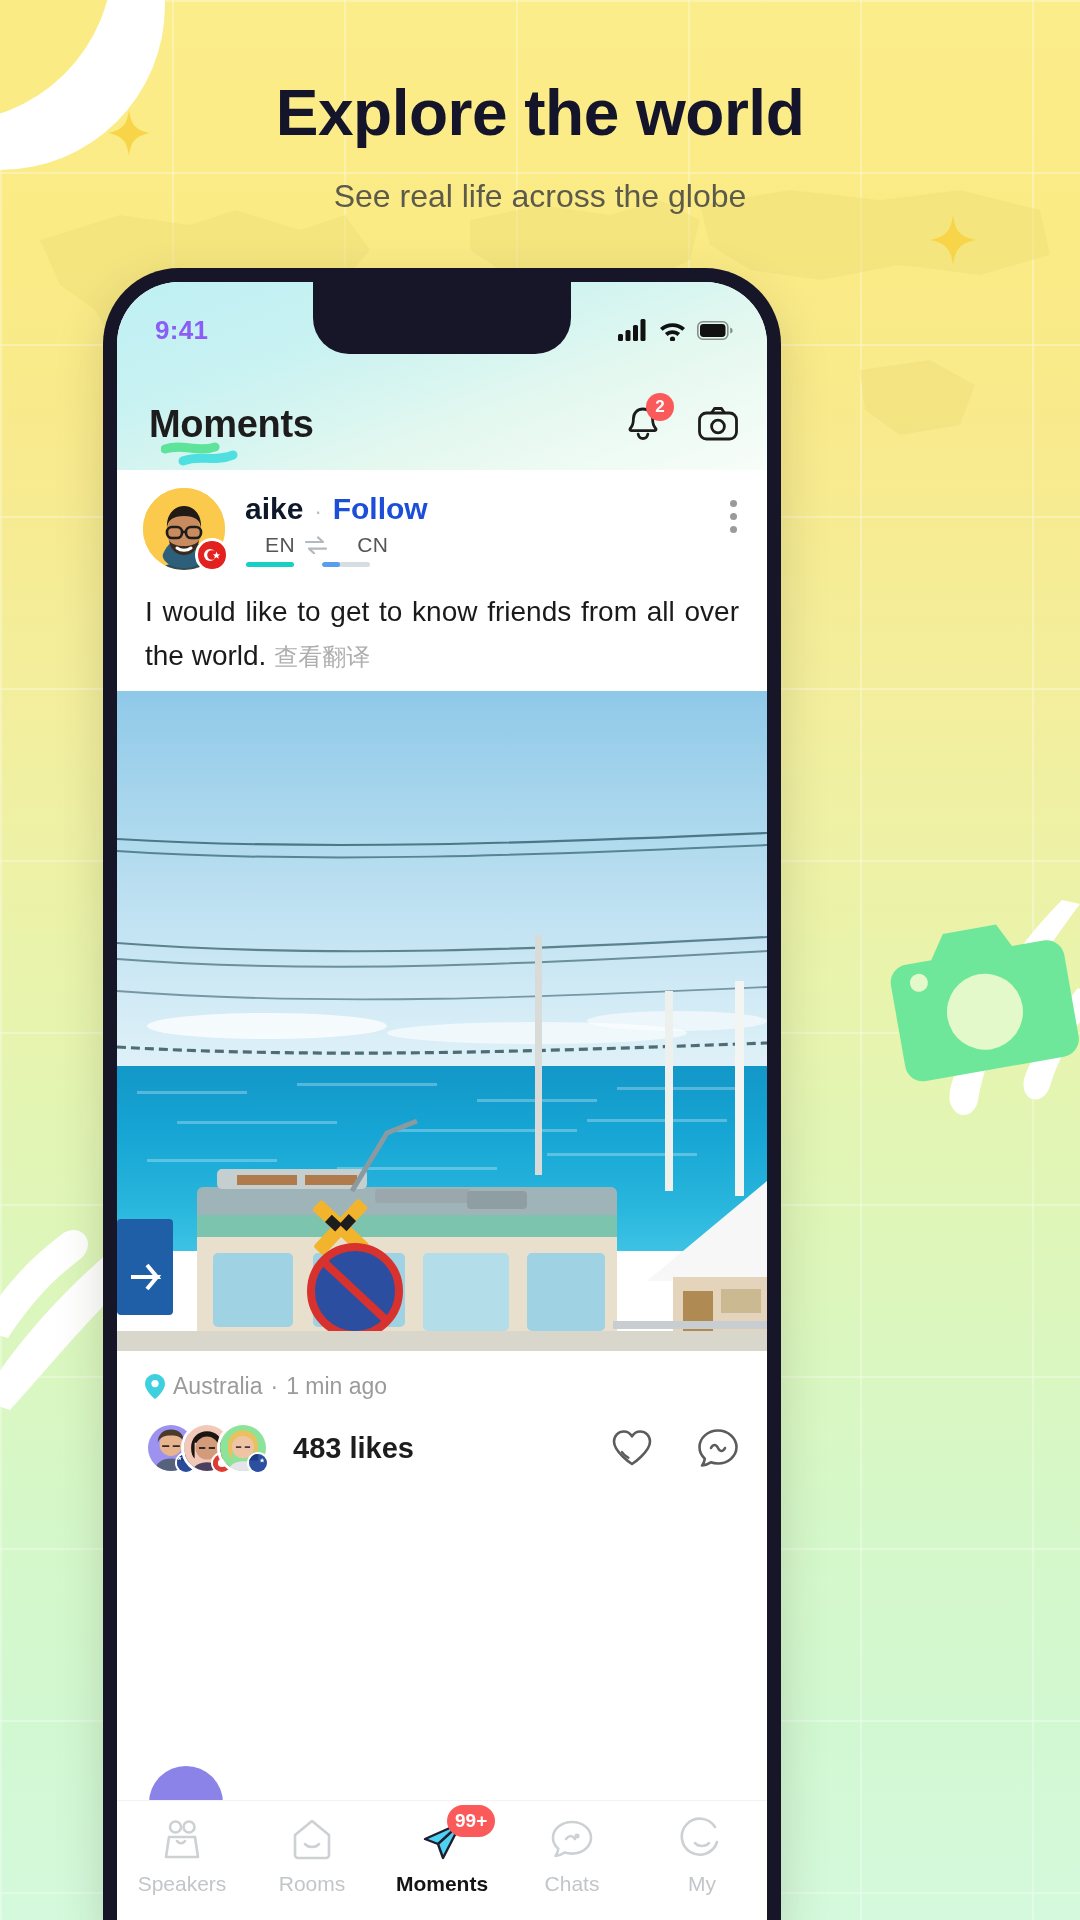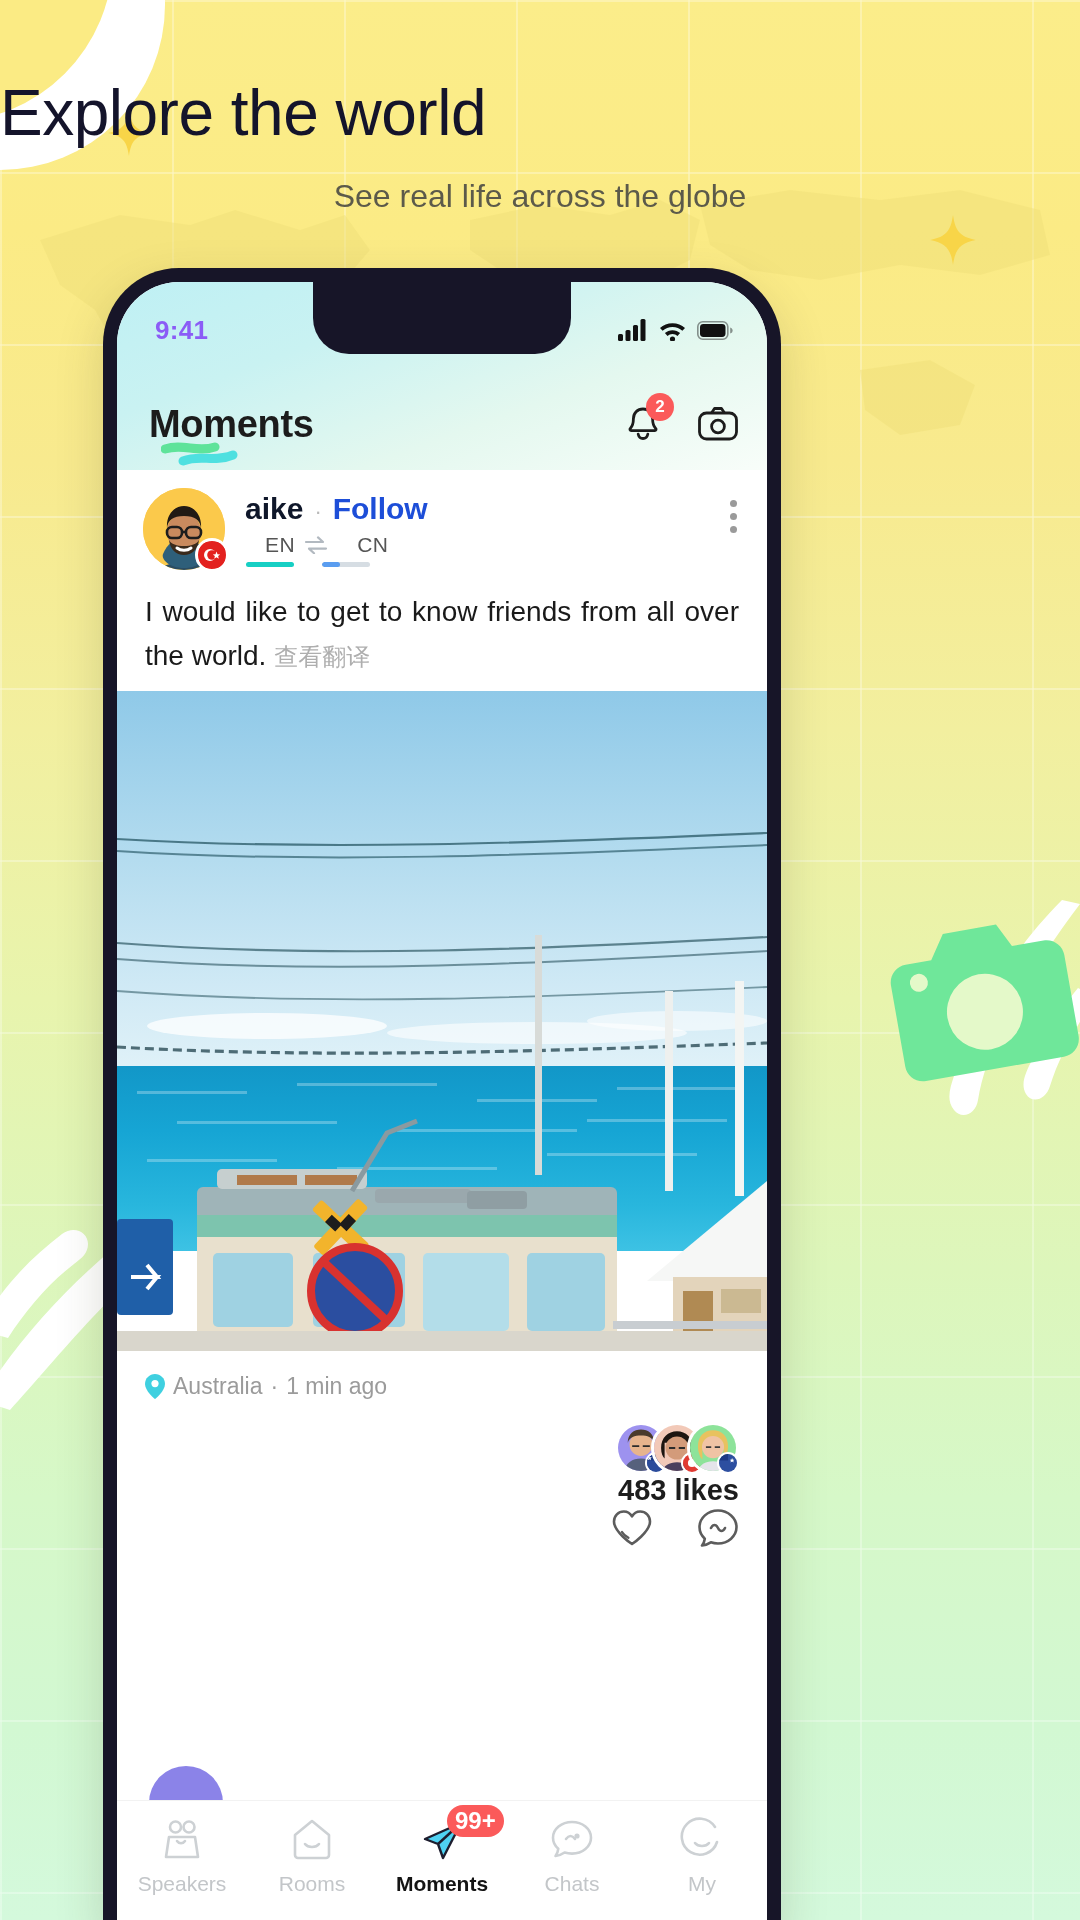--- a/index.html
+++ b/index.html
@@ -79,22 +79,23 @@
   
   .sparkle { position: absolute; }
   .sparkle svg { width: 100%; height: 100%; display: block; }
   .sparkle-a { left: 108px; top: 110px; width: 42px; height: 46px; }
   .sparkle-b { left: 930px; top: 215px; width: 46px; height: 50px; }
 
   
   .headline {
     position: absolute; left: 0; top: 78px;
     width: 1080px;
+    text-align: center;
     font-size: 64px;
-    font-weight: 400;
+    font-weight: 700;
     letter-spacing: -0.5px;
     color: #14142b;
     line-height: 1.1;
   }
   .subhead {
     position: absolute; left: 0; top: 178px;
     width: 1080px;
     text-align: center;
     font-size: 32px;
     font-weight: 400;
@@ -256,23 +257,22 @@
   }
   .post-photo svg { display: block; width: 100%; height: 100%; }
 
   
   .post-foot { padding: 22px 28px 6px 28px; background: #fff; }
   .loc-row { display: flex; align-items: center; gap: 8px; }
   .loc-row svg { display: block; }
   .loc-text { font-size: 23px; color: #9b9b9b; }
 
   .like-row {
-    display: flex; align-items: flex-end;
+    display: flex; align-items: center;
     margin-top: 22px;
-    flex-direction: column;
   }
   .face-stack { display: flex; align-items: center; }
   .face {
     position: relative;
     width: 52px; height: 52px; border-radius: 50%;
     border: 3px solid #fff; overflow: visible;
     margin-left: -16px;
   }
   .face:first-child { margin-left: 0; }
   .face-img { width: 100%; height: 100%; border-radius: 50%; overflow: hidden; }
@@ -317,21 +317,21 @@
     position: relative;
   }
   .tab-icon { position: relative; width: 46px; height: 46px; }
   .tab-icon svg { display: block; }
   .tab-label { font-size: 21px; color: #c3c6c9; }
   .tab.active .tab-label { color: #141414; font-weight: 600; }
   .tab-badge {
     position: absolute; left: 28px; top: -12px;
     min-width: 46px; height: 32px; border-radius: 16px;
     background: #fb5a5a; color: #fff;
-    font-size: 24px; font-weight: 600;
+    font-size: 19px; font-weight: 600;
     display: flex; align-items: center; justify-content: center;
     padding: 9px 8px;
     z-index: 2;
   }
 </style>
 </head>
 <body>
 
 <div class="page">
 

